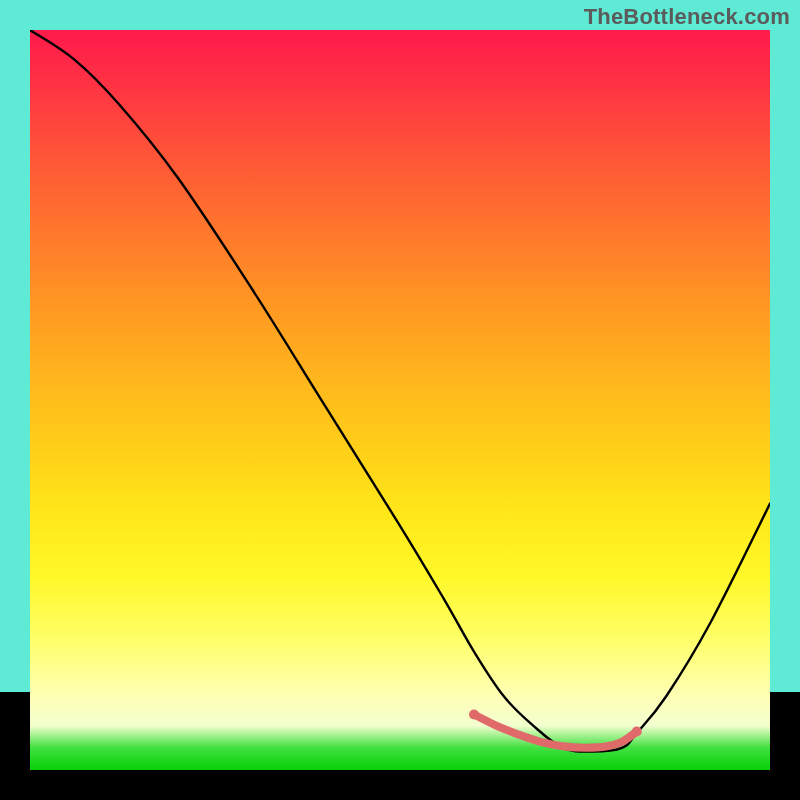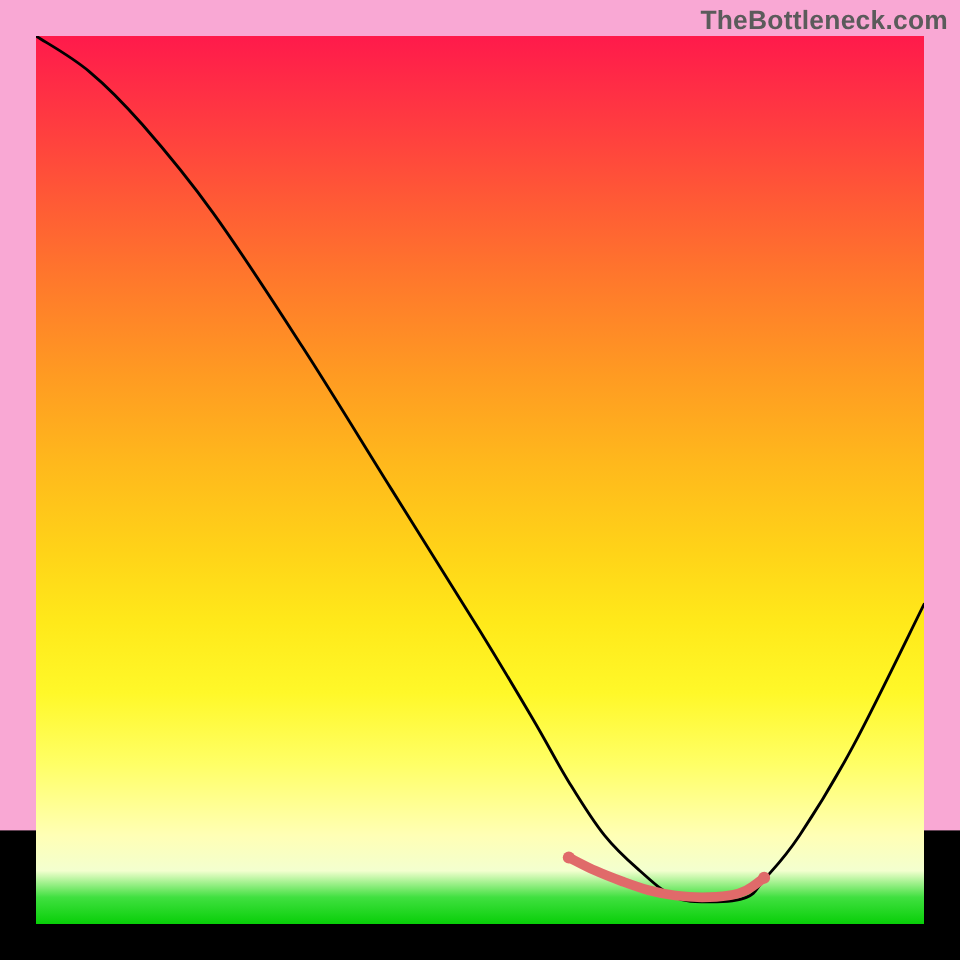--- a/index.html
+++ b/index.html
@@ -8,21 +8,21 @@
     width: 800px;
     height: 800px;
     background: #000;
     overflow: hidden;
     font-family: Arial, Helvetica, sans-serif;
   }
   .frame {
     position: relative;
     width: 800px;
     height: 692px;
-    background: #f9a8d4;
+    background: #5eead4;
   }
   .watermark {
     position: absolute;
     top: 4px;
     right: 10px;
     font-size: 22px;
     font-weight: 600;
     color: #5b5b5b;
     letter-spacing: 0.2px;
     z-index: 10;

